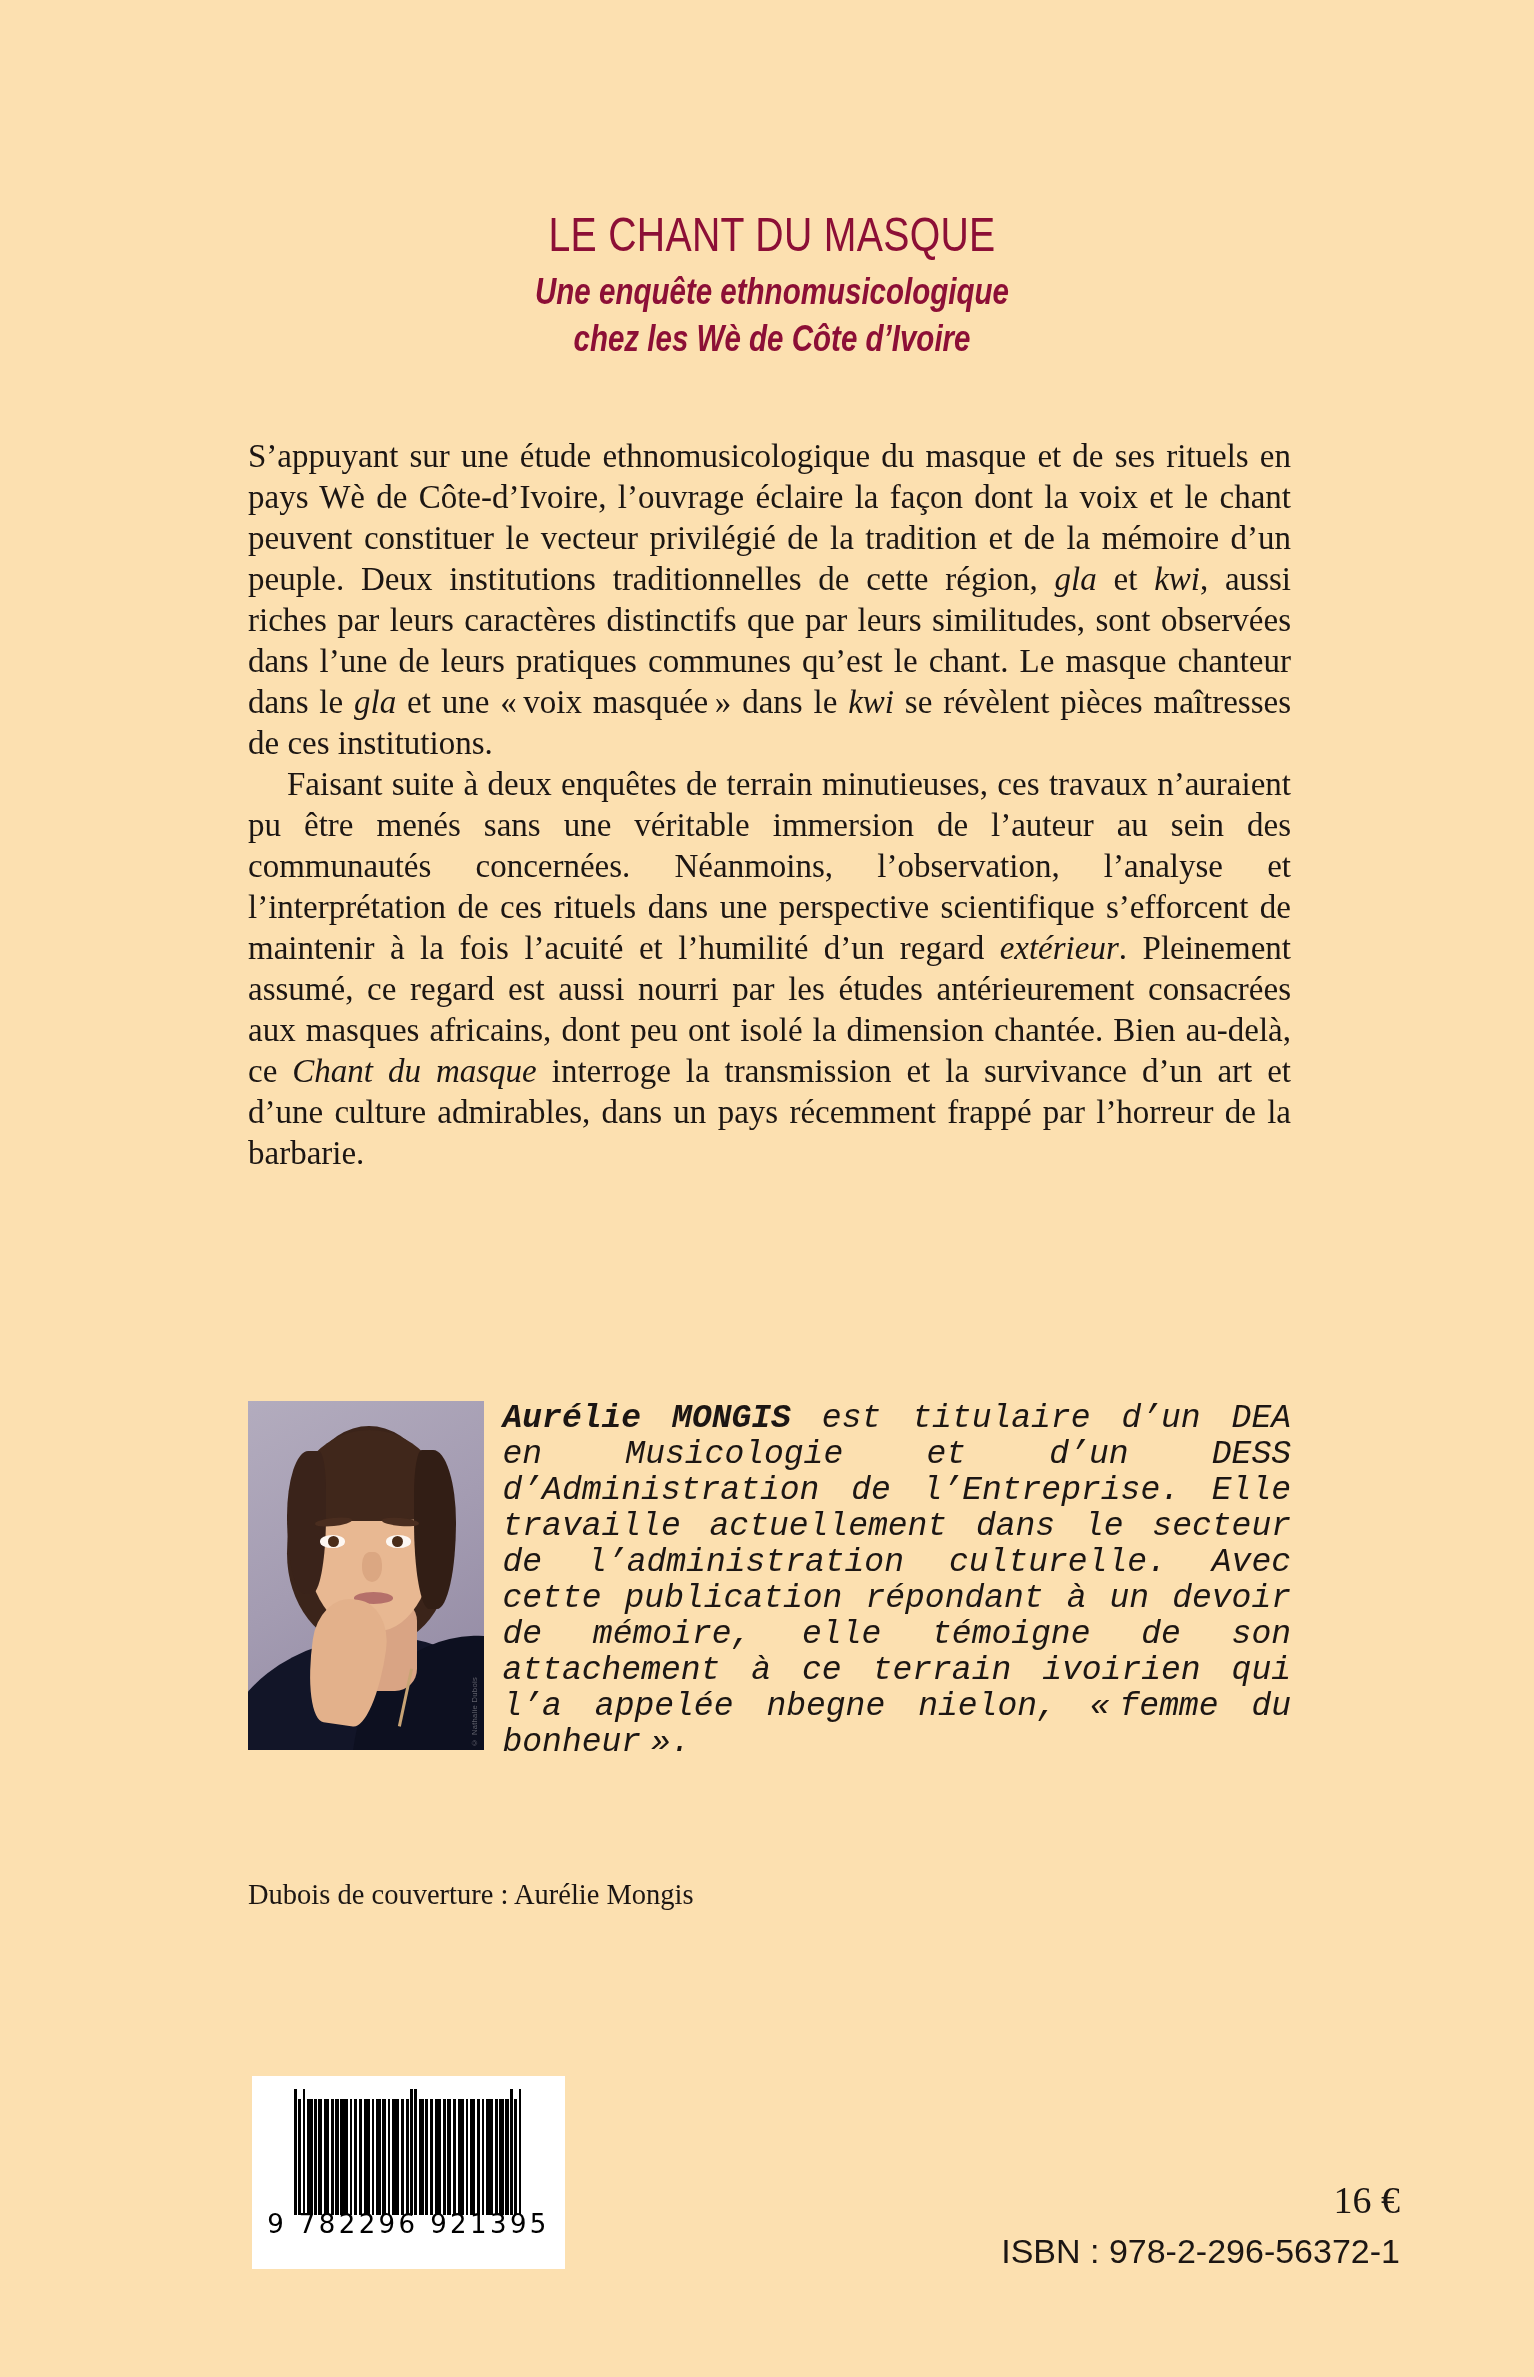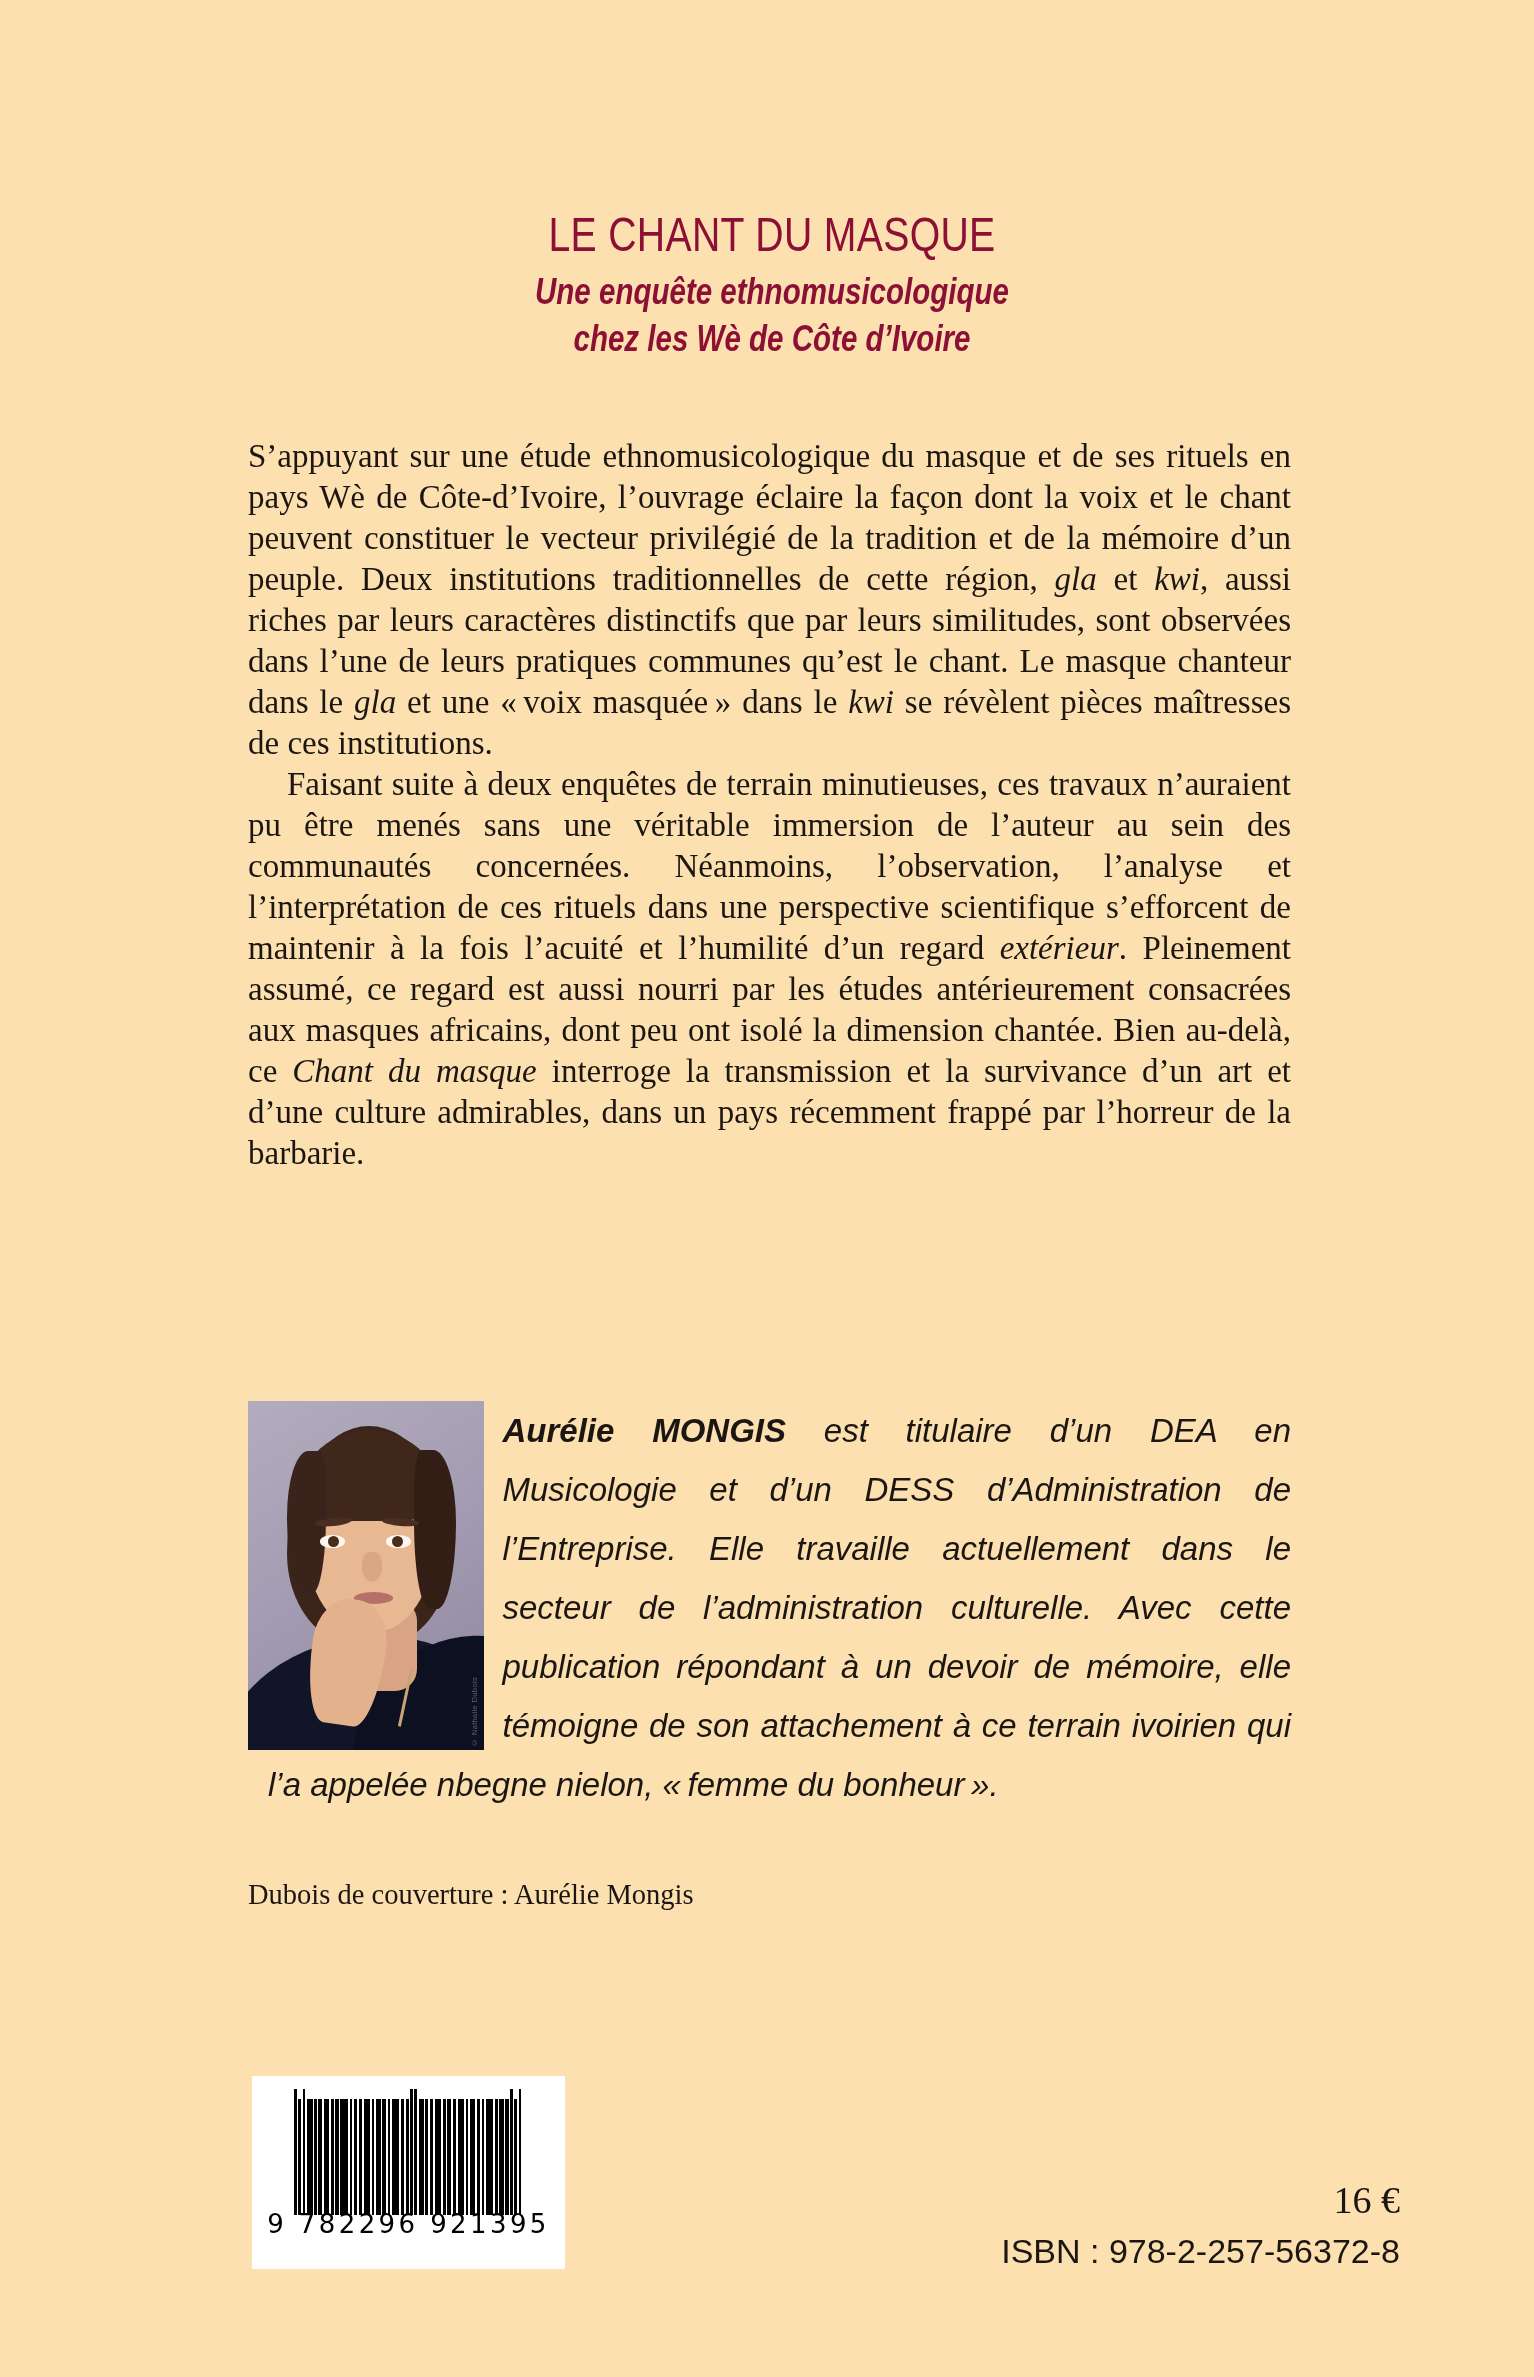--- a/index.html
+++ b/index.html
@@ -97,24 +97,24 @@
   .bio-photo {
     float: left;
     width: 236px;
     height: 349px;
     margin: 0 18.5px 5px 0;
     position: relative;
     overflow: hidden;
     background: #9c95ad;
   }
   .bio-text {
-    font-family: Liberation Sans, sans-serif;
+    font-family: Liberation Mono, monospace;
     font-style: italic;
     font-size: 33px;
-    line-height: 59px;
+    line-height: 36px;
     color: #1c1613;
     text-align: justify;
     text-justify: inter-word;
     margin-left: 20px;
   }
   .bio-text b {
     font-weight: 700;
     font-style: italic;
   }
 
@@ -401,16 +401,16 @@
       <span style="width:4.2px"></span>
         <span style="width:3.4px"></span>
       <span class="g" style="width:2.5px"></span>
         <span style="width:2.5px"></span>
       <span class="g" style="width:2.5px"></span>
     </div>
     <div class="bc-digits">9 782296 921395</div>
   </div>
 
   <div class="price">16 €</div>
-  <div class="isbn">ISBN : 978-2-257-56372-8</div>
+  <div class="isbn">ISBN : 978-2-296-56372-1</div>
 
 </div>
 
 
 </body></html>

